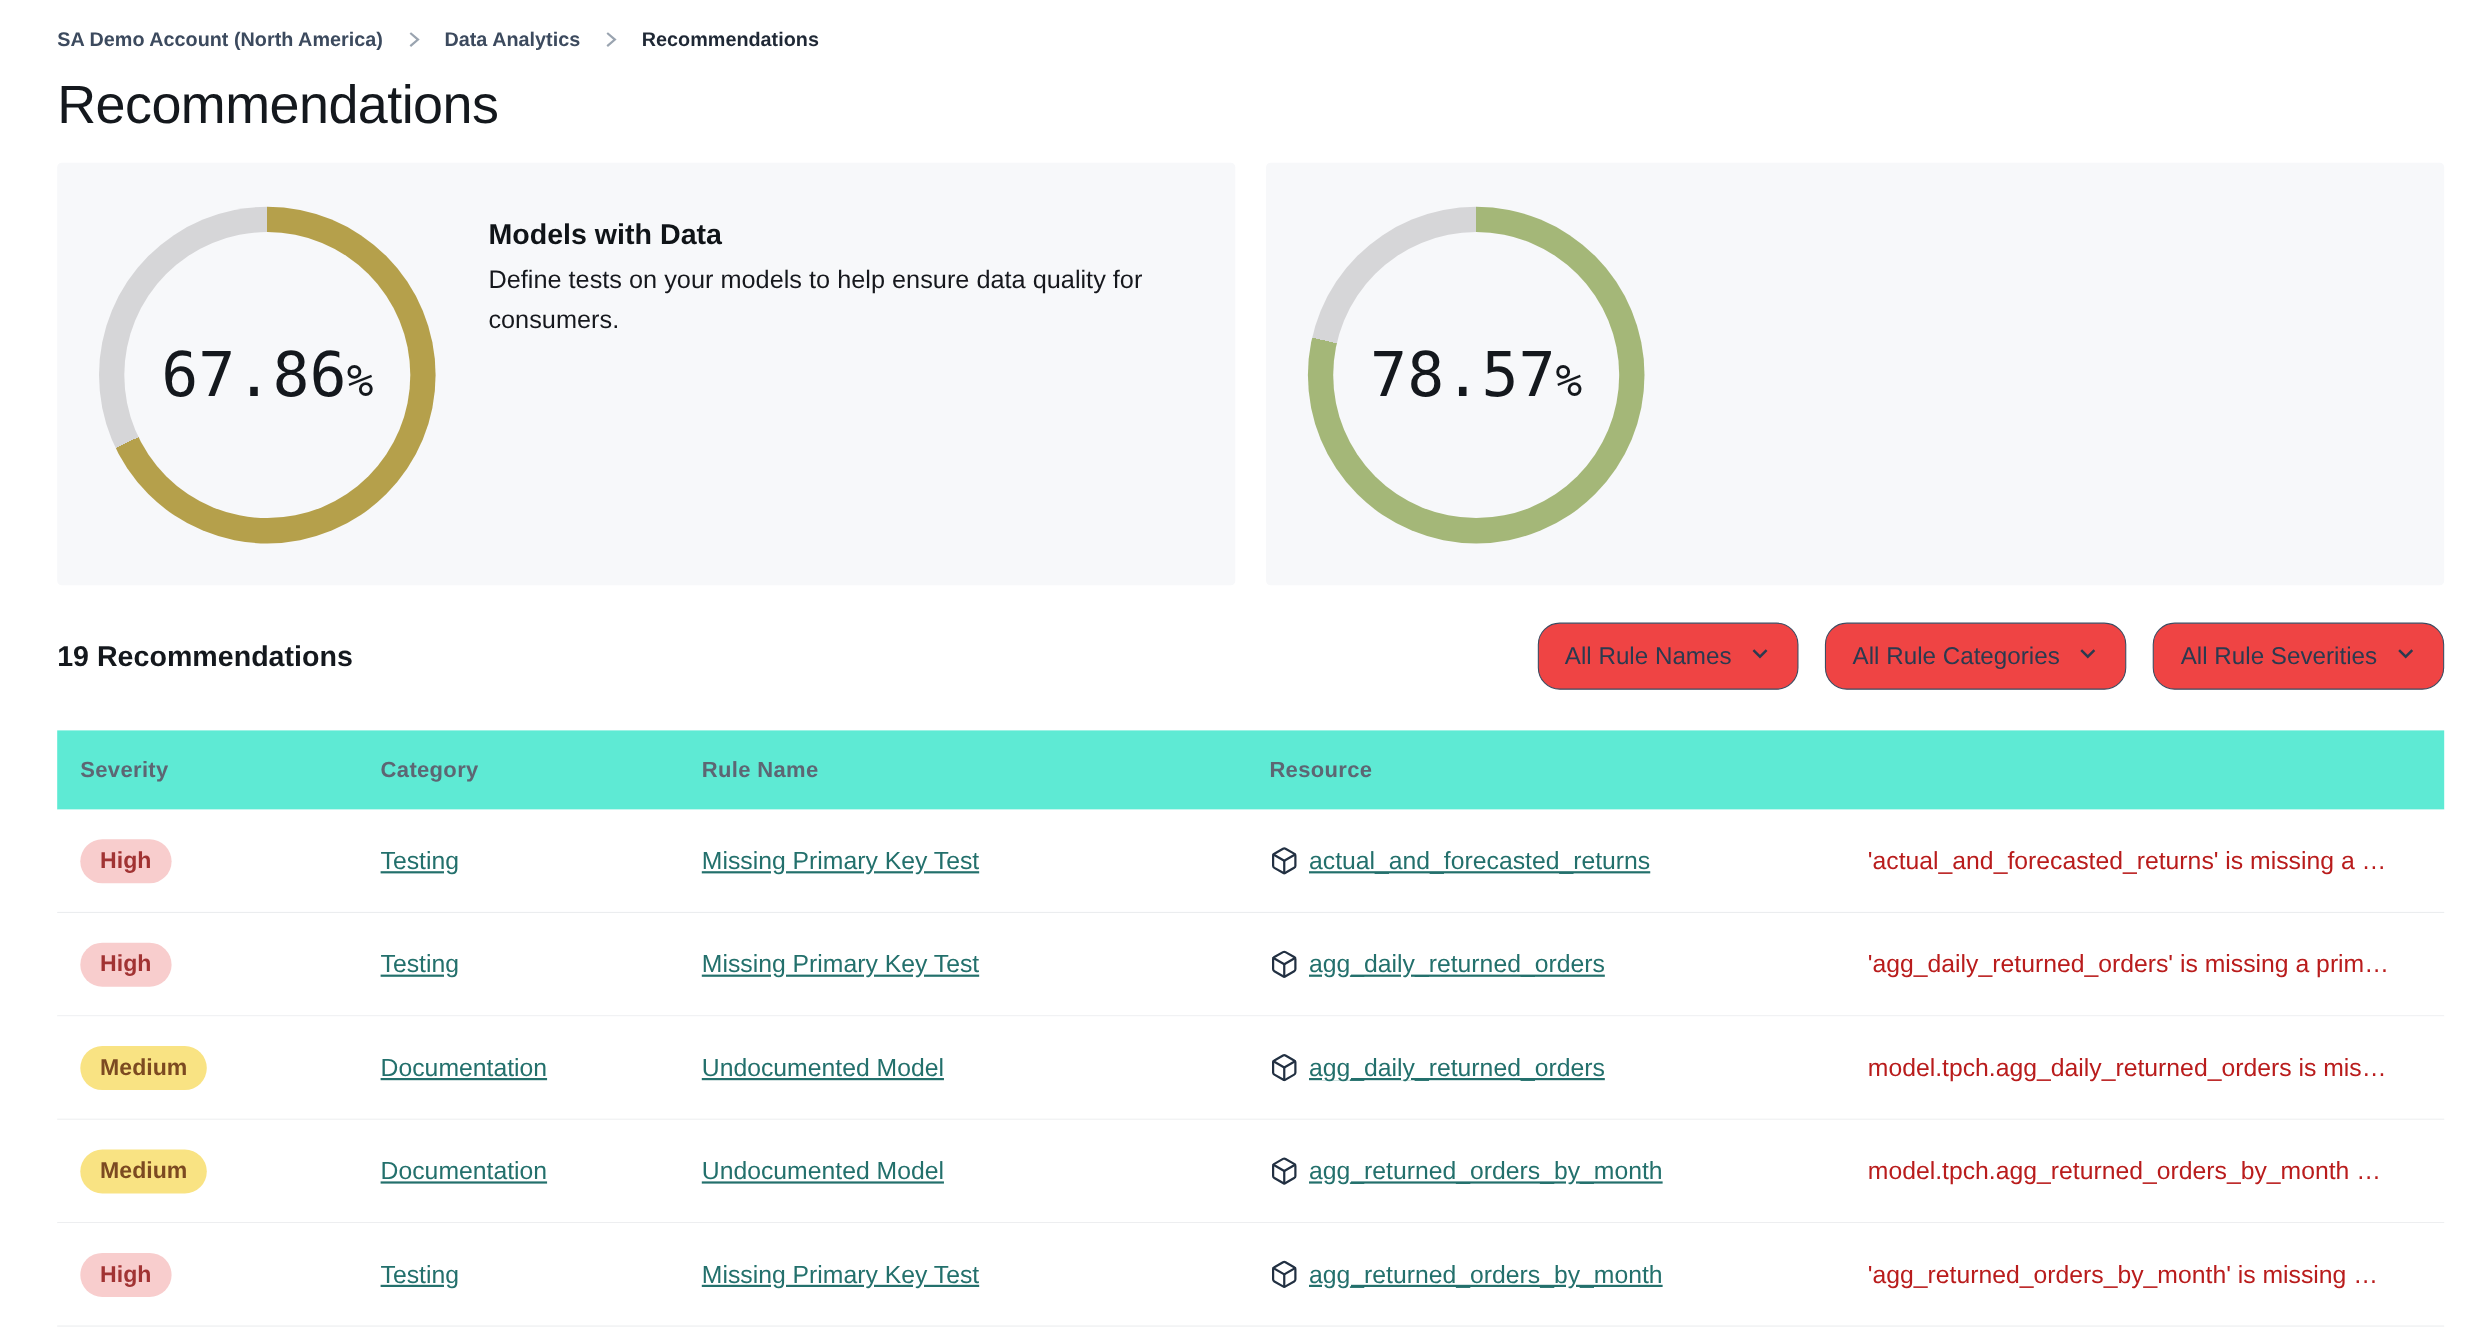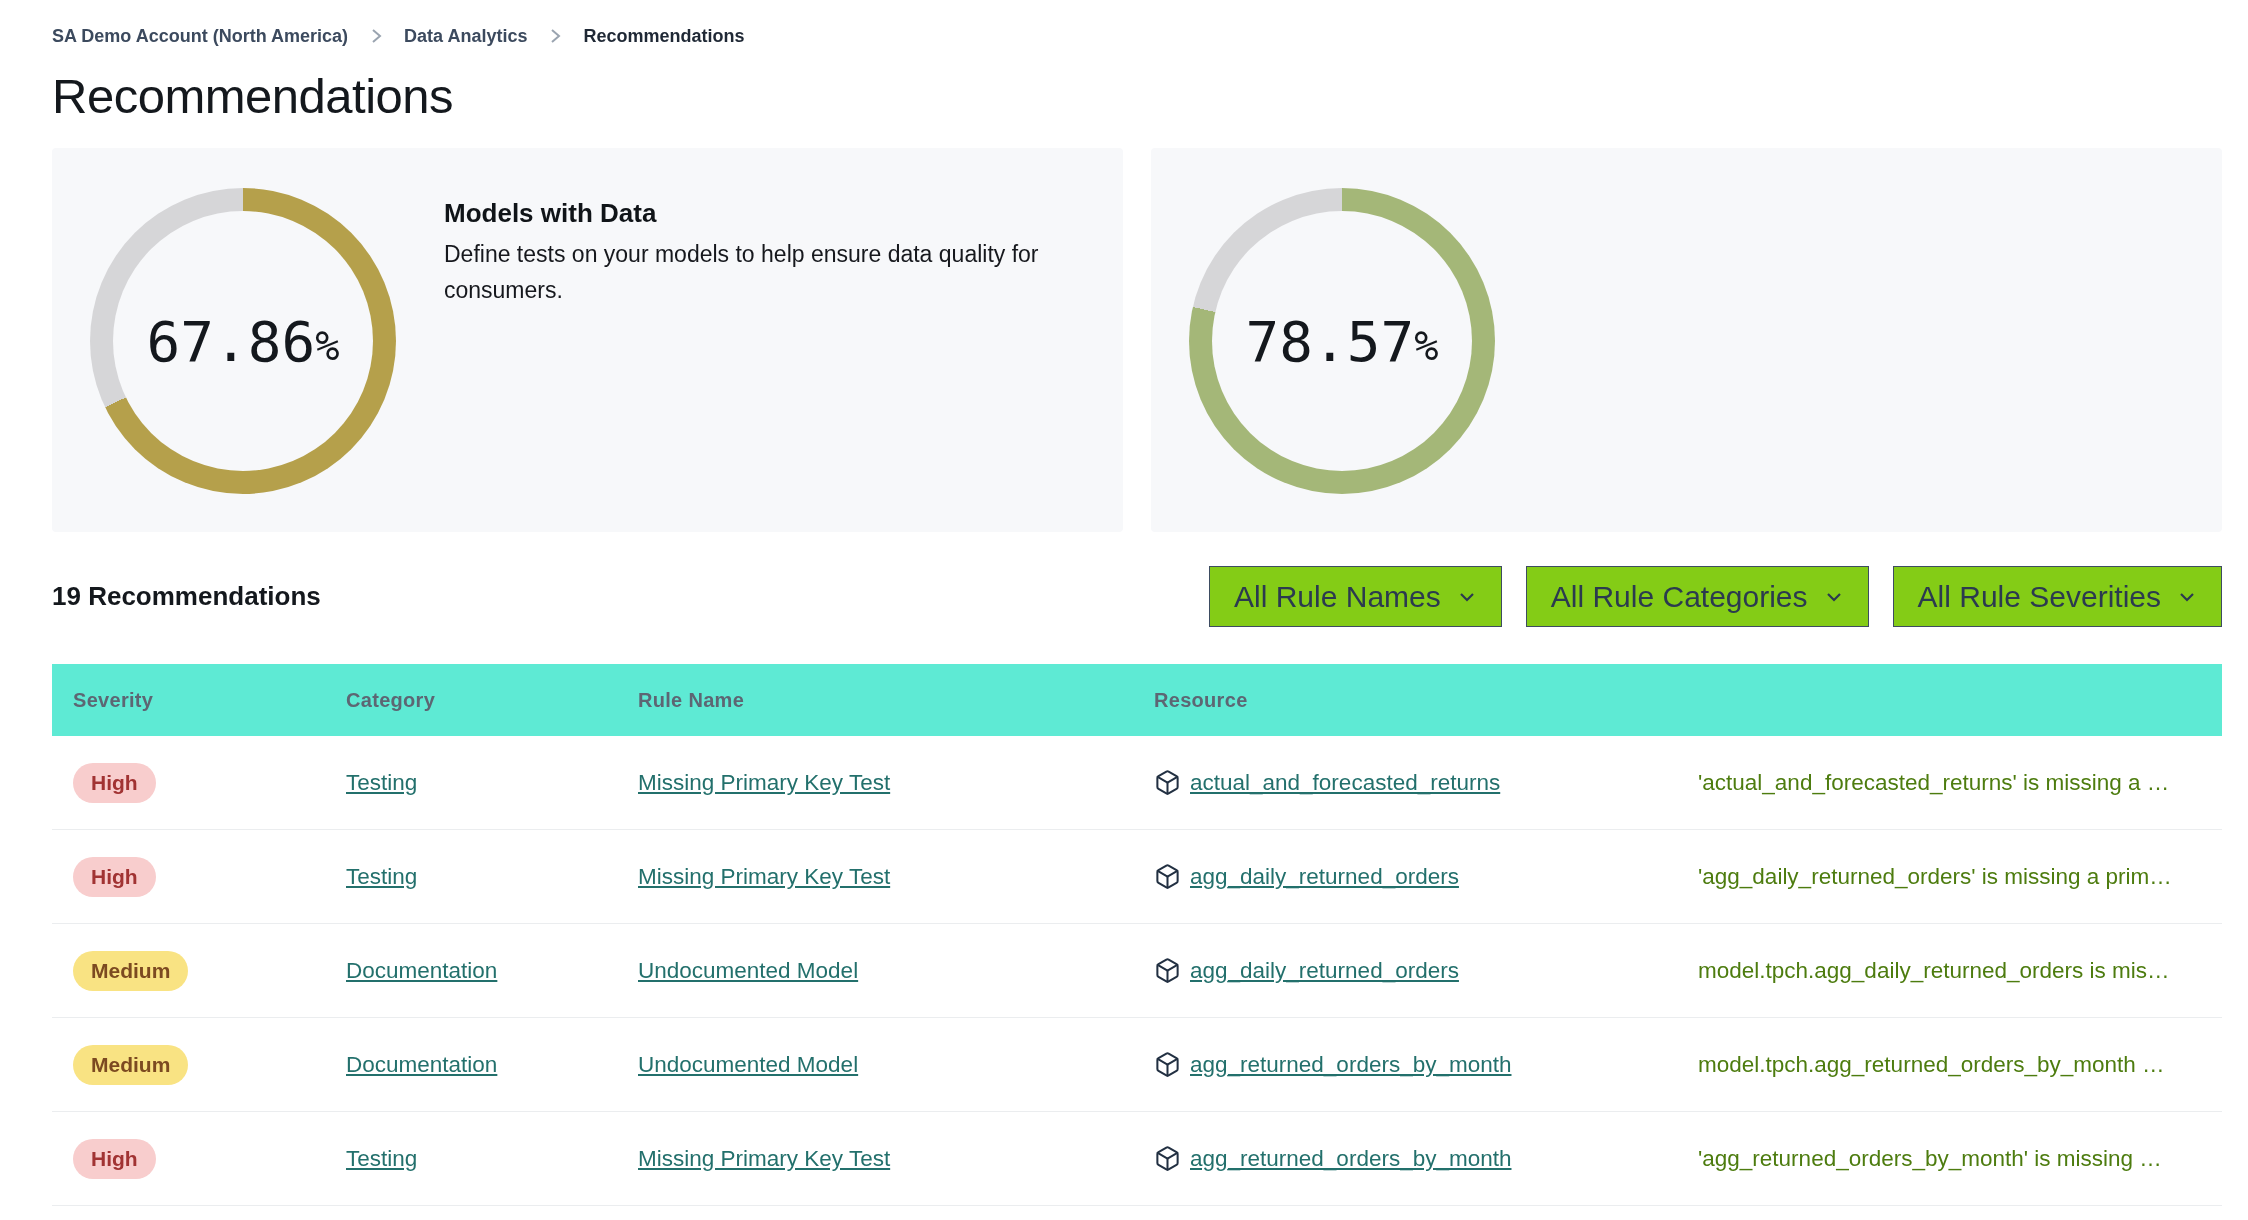--- a/index.html
+++ b/index.html
@@ -26,36 +26,36 @@
   .donut-label .pct { font-size: 0.72em; margin-top: 10px; }
   .card-text { padding-top: 10px; }
   .card-text h2 { font-size: 26px; font-weight: 700; color: #101418; }
   .card-text p { margin-top: 8px; font-size: 23px; line-height: 1.55; color: #16181d; max-width: 660px; }
 
   
   .list-header { display: flex; align-items: center; justify-content: space-between; margin-top: 34px; }
   .list-title { font-size: 26px; font-weight: 700; color: #14181d; }
   .filters { display: flex; gap: 24px; }
   .filter-btn { display: flex; align-items: center; gap: 16px; height: 61px; padding: 0 24px;
-                background: #84cc16; border: 1.5px solid #3d4c61; border-radius: 0;
-                font-family: "Liberation Sans", sans-serif; font-size: 30px; color: #2b3a4f; cursor: pointer; }
+                background: #ef4444; border: 1.5px solid #3d4c61; border-radius: 20px;
+                font-family: "Liberation Sans", sans-serif; font-size: 22px; color: #2b3a4f; cursor: pointer; }
   .filter-btn svg { stroke: #2b3a4f; }
 
   
   .table { margin-top: 37px; }
   .thead, .trow { display: grid; grid-template-columns: 273px 292px 516px 544px 1fr;
                   align-items: center; padding-left: 21px; }
   .thead { background: #5eead4; height: 72px; font-size: 20px; font-weight: 600; color: #5d6673; letter-spacing: 0.3px; }
   .trow { height: 94px; border-bottom: 1px solid #ebedef; font-size: 22.5px; background: #ffffff; }
   .badge { display: inline-block; padding: 8px 18px; border-radius: 999px; font-weight: 700; font-size: 21px; }
   a.tlink { color: var(--link-color, #23706c); text-decoration: underline; text-underline-offset: 2px; cursor: pointer; }
   .res-cell { display: flex; align-items: center; gap: 9px; }
   .cube { display: inline-flex; flex: 0 0 auto; }
   .cube svg { stroke: #223042; }
-  .rec-cell { color: #4d7c0f; white-space: nowrap; overflow: hidden; padding-right: 10px; }
+  .rec-cell { color: #b91c1c; white-space: nowrap; overflow: hidden; padding-right: 10px; }
 </style>
 </head>
 <body>
 
 <div class="page">
 
   <nav class="breadcrumb">
     <a class="crumb">SA Demo Account (North America)</a>
     <span class="bc-sep">
       <svg width="16" height="24" viewBox="0 0 16 24" fill="none" stroke-width="2">

